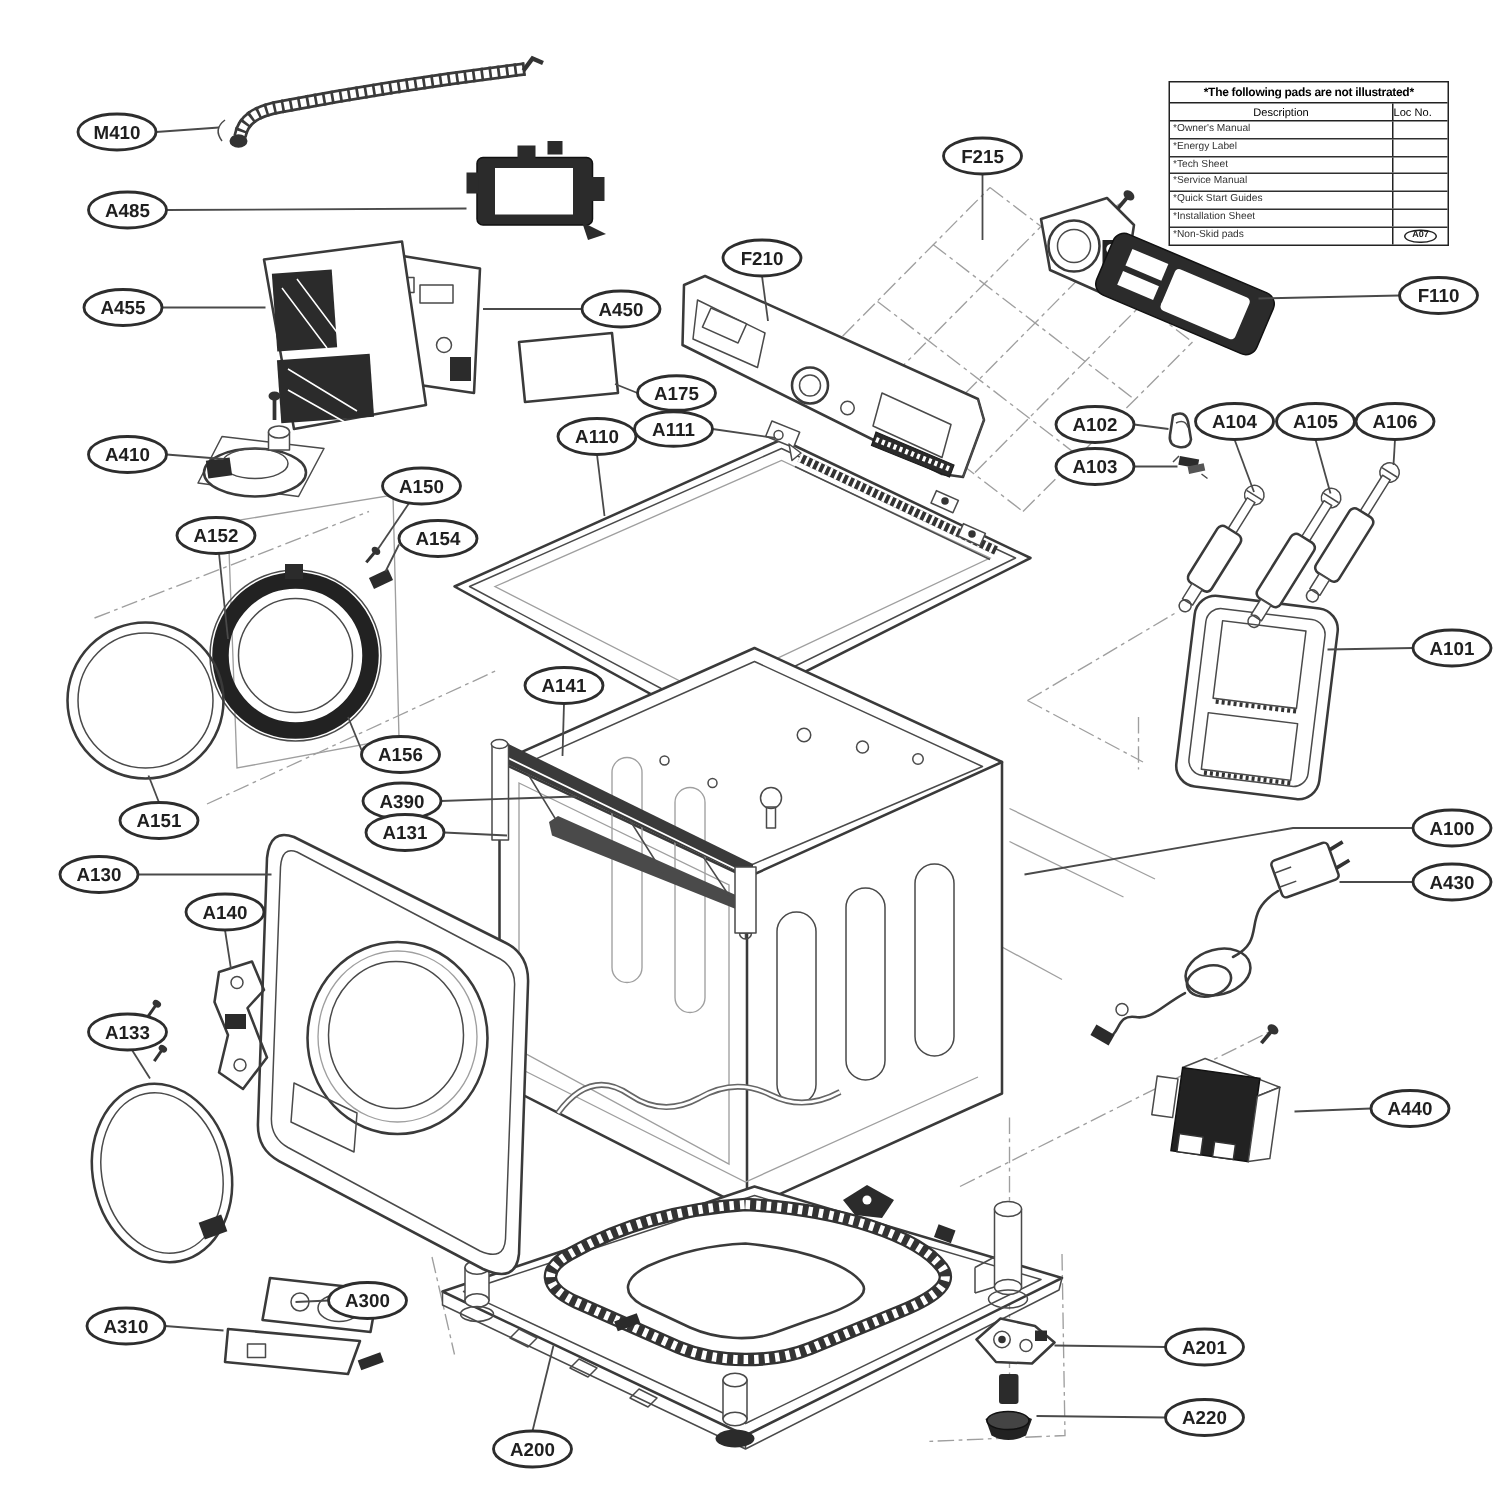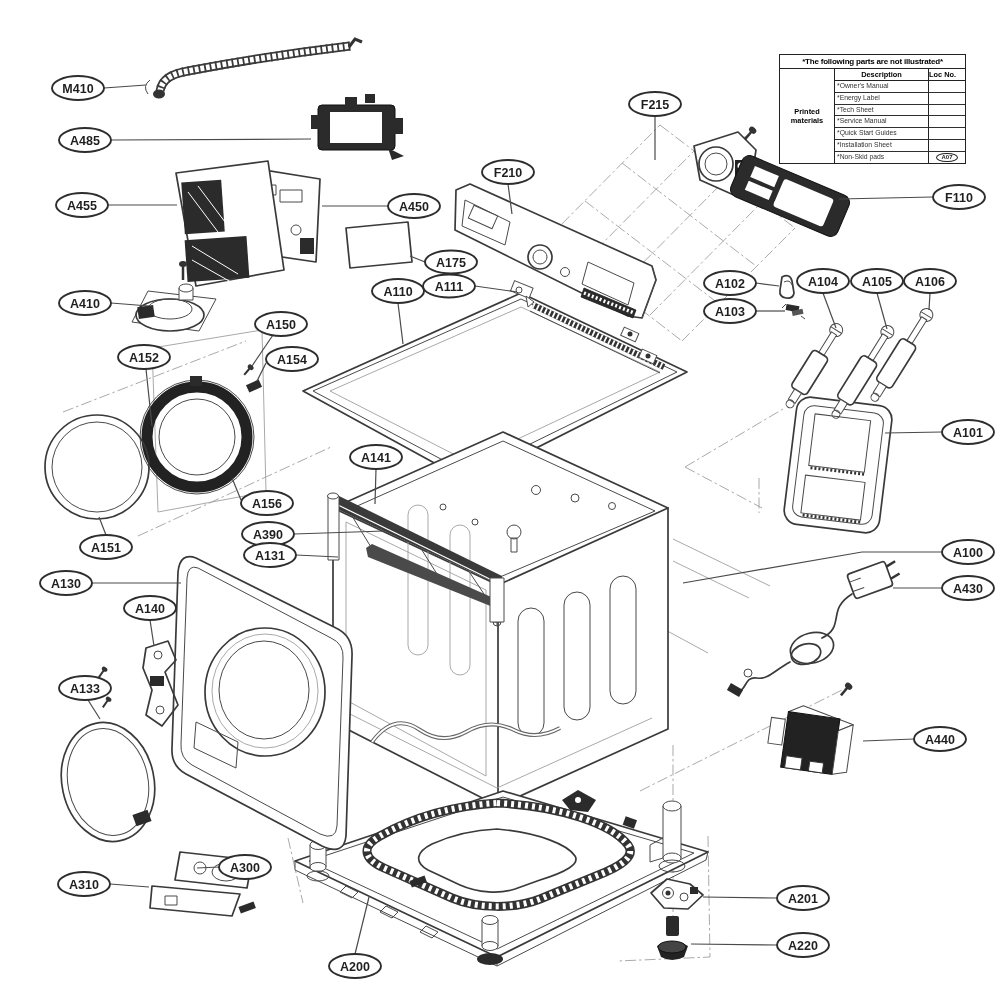--- a/index.html
+++ b/index.html
@@ -16,21 +16,21 @@
   .co-e{fill:#fff;stroke:#2d2d2d;stroke-width:1.9;}
   .co-t{font:700 12.5px "Liberation Sans",sans-serif;fill:#1f1f1f;text-anchor:middle;}
 
   
   #nit{position:absolute;left:779px;top:54px;width:187px;border:1.6px solid #222;background:#fff;box-sizing:border-box;}
   #nit .t{font-size:8px;font-weight:bold;text-align:center;padding:2px 0;border-bottom:1.4px solid #222;letter-spacing:-.2px;white-space:nowrap;}
   #nit .body{display:flex;}
   #nit .grp{width:52px;border-right:1.4px solid #222;display:flex;align-items:center;justify-content:center;
             font-size:7.4px;font-weight:bold;text-align:center;padding:1px;}
   #nit .cols{flex:1;}
-  #nit .hrow{display:flex;border-bottom:1.2px solid #222;font-size:7.4px;font-weight:bold;}
+  #nit .hrow{display:flex;border-bottom:1.2px solid #222;font-size:7.4px;font-weight:normal;}
   #nit .hrow .d{flex:1;text-align:center;border-right:1.2px solid #222;padding:1px 0;}
   #nit .hrow .l{width:36px;padding:1px 0;}
   #nit .row{display:flex;border-bottom:1px solid #2f2f2f;font-size:6.8px;color:#333;height:10.8px;line-height:10.4px;}
   #nit .row:last-child{border-bottom:none;}
   #nit .row .d{flex:1;border-right:1.2px solid #222;padding-left:2px;overflow:hidden;white-space:nowrap;}
   #nit .row .l{width:36px;text-align:center;}
   .locbadge{display:inline-block;border:1px solid #222;border-radius:50%;font-size:6px;font-weight:bold;
             line-height:7px;padding:0 4px;color:#222;}
 </style>
 </head>
@@ -571,23 +571,22 @@
           <text class="co-t" x="803" y="902.5">A201</text>
         </g>
     <g>
           <ellipse class="co-e" cx="803" cy="945" rx="26" ry="12"></ellipse>
           <text class="co-t" x="803" y="949.5">A220</text>
         </g>
   </g>
 </svg>
 
 <div id="nit">
-  <div class="t">*The following parts are not illustrated*</div>
+  <div class="t">*The following pads are not illustrated*</div>
   <div class="body">
-    <div class="grp">Printed materials</div>
     <div class="cols">
       <div class="hrow">
         <div class="d">Description</div>
         <div class="l">Loc No.</div>
       </div>
       <div class="row">
         <div class="d">*Owner's Manual</div>
         <div class="l"></div>
       </div>
       <div class="row">

